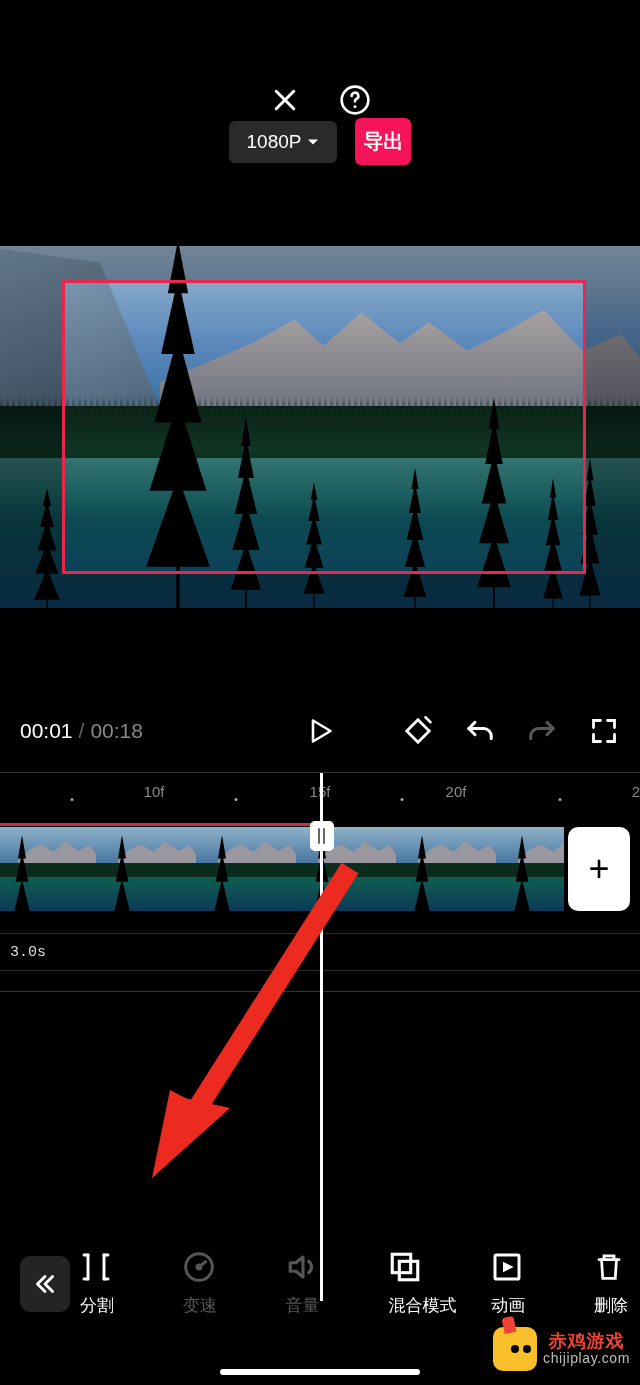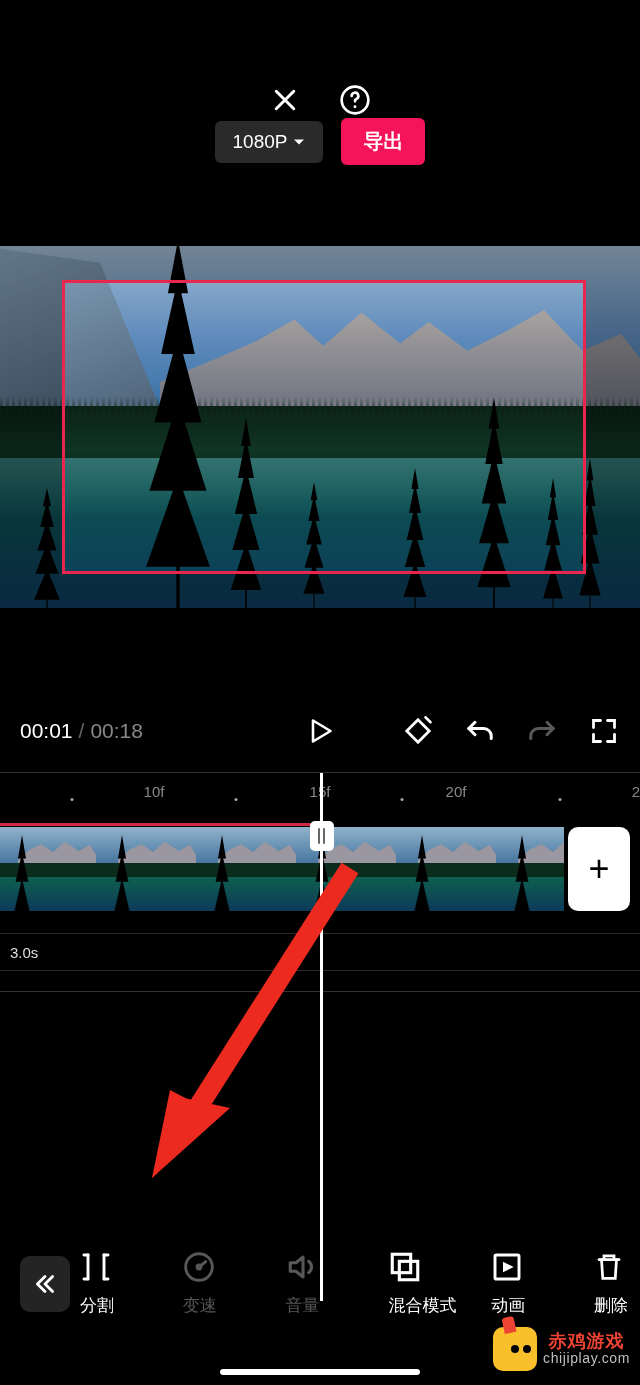--- a/index.html
+++ b/index.html
@@ -3,21 +3,21 @@
 <meta charset="utf-8">
 <style>
   * { box-sizing: border-box; margin: 0; padding: 0; }
   html, body { width: 640px; height: 1385px; background: #000; color: #fff; font-family: -apple-system, "PingFang SC", sans-serif; overflow: hidden; position: relative; }
   
   .topbar { display: flex; align-items: center; justify-content: space-between; padding: 0 26px; height: 74px; margin-top: 82px; flex-direction: column; }
   .topbar-left { display: flex; align-items: center; gap: 34px; }
   .icon-btn { width: 36px; height: 36px; display: flex; align-items: center; justify-content: center; color: #fff; }
   .topbar-right { display: flex; align-items: center; gap: 18px; }
   .res-btn { background: #2a2a2a; border-radius: 6px; padding: 10px 18px; font-size: 19px; color: #fff; display: flex; align-items: center; gap: 6px; }
-  .export-btn { background: #f5145a; border-radius: 6px; padding: 10px 22px; font-size: 20px; color: #fff; font-weight: 600; }
+  .export-btn { background: #f5145a; border-radius: 6px; padding: 10px 8px; font-size: 20px; color: #fff; font-weight: 600; }
 
   .preview-area { width: 640px; height: 362px; position: relative; margin-top: 90px; overflow: hidden; }
   .preview-sky { position:absolute; inset:0; background: linear-gradient(180deg,#9fb9d1 0%, #5f8bbc 25%, #3a71a6 45%, #274f78 55%); }
   .preview-mtn-far { position:absolute; left:160px; right:0; top:52px; height:120px; background: linear-gradient(180deg,#b5aaa0 0%, #7d7a82 80%); clip-path: polygon(0 70%, 12% 50%, 20% 36%, 28% 18%, 34% 40%, 42% 12%, 50% 38%, 56% 20%, 64% 44%, 72% 28%, 80% 10%, 88% 44%, 96% 30%, 100% 50%, 100% 100%, 0 100%); opacity:.9; }
   .preview-mtn-left { position:absolute; left:-20px; top:0; width:200px; height:210px; background: linear-gradient(160deg,#8aa8c1 0%, #566d84 70%, #3a4d61 100%); clip-path: polygon(0 0, 60% 8%, 100% 100%, 0 100%); }
   .tree-band { position:absolute; left:0; right:0; top:160px; height:72px; background: linear-gradient(180deg,#0c2016 0%, #0f3524 60%, #0a271a 100%); }
   .tree-band:before { content:""; position:absolute; left:0; right:0; top:-10px; height:24px;
     background: repeating-linear-gradient(90deg,#0c2a1b 0 3px, transparent 3px 6px);
     -webkit-mask: linear-gradient(180deg,transparent,#000); mask: linear-gradient(180deg,transparent,#000); }
   .lake { position:absolute; left:0; right:0; top:212px; bottom:0; background: linear-gradient(180deg,#12634f 0%, #0c4b53 40%, #0d3a5a 100%); }
@@ -53,21 +53,21 @@
   .rule-tick { position:absolute; bottom:2px; width:3px; height:3px; background:#aaa; border-radius:50%; transform:translateX(-50%); }
   .clip-strip { position:absolute; top:54px; left:0; right:76px; height:84px; display:flex; overflow:hidden; }
   .thumb { width:100px; height:84px; flex:0 0 100px; position:relative; overflow:hidden; }
   .thumb .th-sky { position:absolute; inset:0; background:linear-gradient(180deg,#8fb2c9 0%, #3c6c9a 50%); }
   .thumb .th-tree { position:absolute; left:0; right:0; top:36px; height:20px; background:#0b2b1c; }
   .thumb .th-lake { position:absolute; left:0; right:0; top:50px; bottom:0; background:linear-gradient(180deg,#0f5f4f,#0d3a5a); }
   .thumb .th-mtn { position:absolute; left:18px; right:4px; top:12px; height:26px; background:#9a97a0; clip-path: polygon(0 80%,15% 40%,30% 20%,45% 50%,60% 10%,78% 46%,92% 22%,100% 60%,100% 100%,0 100%); }
   .thumb .th-ft { position:absolute; left:12px; bottom:-2px; width:20px; height:78px; background:#000; clip-path: polygon(50% 0,70% 30%,56% 30%,82% 60%,54% 60%,90% 100%,10% 100%,46% 60%,18% 60%,44% 30%,30% 30%); }
   .selection-line { position:absolute; top:50px; left:0; width:320px; height:3px; background:#d02a47; }
   .add-media { position:absolute; top:54px; right:10px; width:62px; height:84px; background:#fff; border-radius:10px; display:flex; align-items:center; justify-content:center; font-size:36px; color:#000; }
-  .audio-row { position:absolute; top:160px; left:0; right:0; height:38px; border-top:1px solid #2a2a2a; border-bottom:1px solid #2a2a2a; display:flex; align-items:center; }
+  .audio-row { position:absolute; top:160px; left:0; right:0; height:38px; border-top:1px solid #2a2a2a; border-bottom:1px solid #2a2a2a; display:flex; align-items:center;font-family:Liberation Mono, monospace; }
   .audio-chip { font-size:15px; color:#ddd; padding:4px 10px; }
   .playhead { position:absolute; top:0; bottom:-310px; left:320px; width:3px; background:#fff; z-index:5; }
   .playhead:before { content:""; position:absolute; top:48px; left:-10px; width:24px; height:30px; background:#fff; border-radius:5px; }
   .playhead:after { content:""; position:absolute; top:55px; left:-2px; width:2px; height:16px; background:#666; box-shadow: 5px 0 0 #666; border-radius:1px; }
 
   .arrow-annot { position:absolute; left:130px; top:858px; width:260px; height:330px; z-index:10; pointer-events:none; }
   
   .toolbar { position:absolute; bottom:52px; left:0; right:0; display:flex; align-items:center; padding: 14px 6px 16px; gap:0; }
   .tb-back { width:50px; height:56px; background:#242424; border-radius:10px; display:flex; align-items:center; justify-content:center; margin: 0 10px 0 14px; }
   .tb-item { flex:1 1 0; display:flex; flex-direction:column; align-items:flex-start; gap:10px; color:#fff; }

